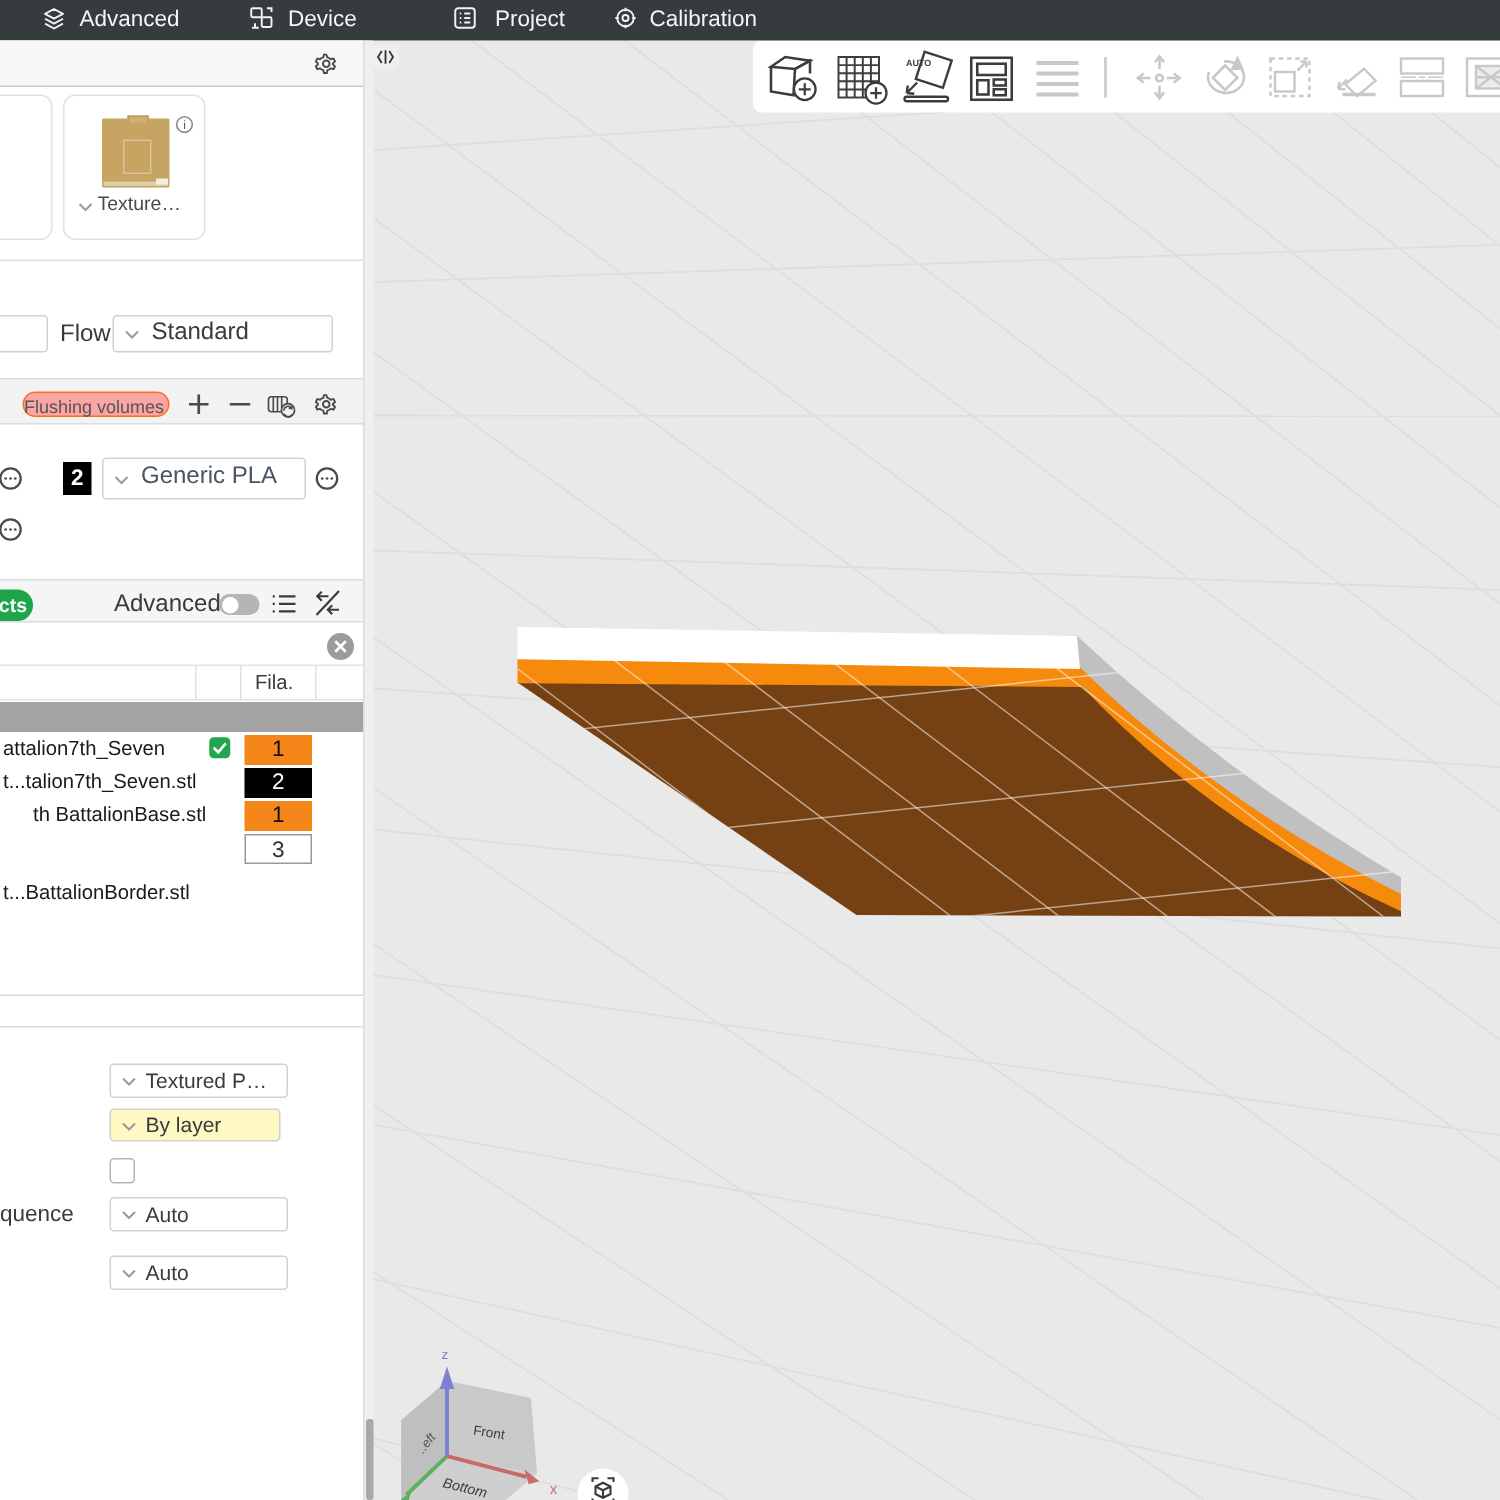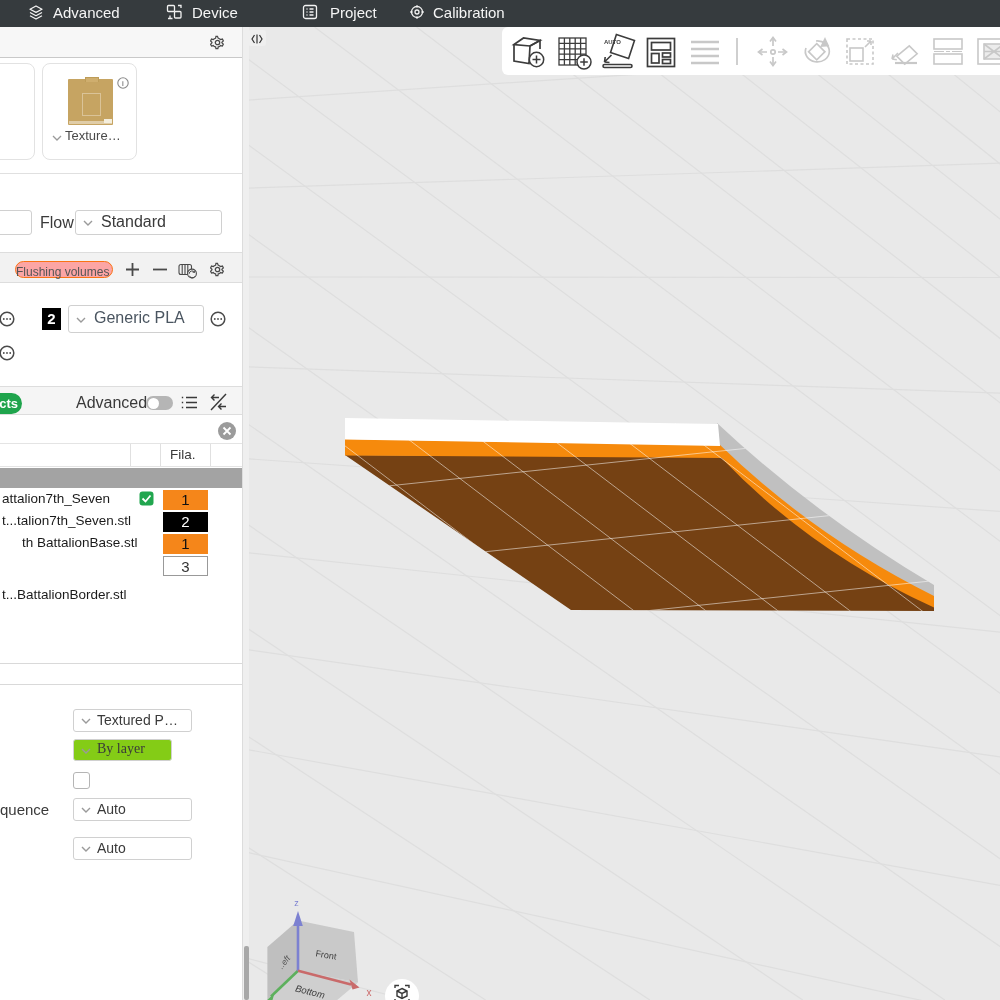--- a/index.html
+++ b/index.html
@@ -353,21 +353,21 @@
 <span style="position:absolute;left:2px;top:560px;font-size:13.5px;color:#1a1a1a;white-space:nowrap;">t...BattalionBorder.stl</span>
 <div style="position:absolute;left:163px;top:529px;width:45px;height:20px;background:#ffffff;border:1px solid #999;box-sizing:border-box;color:#333;font-size:15px;text-align:center;line-height:19px;">3</div>
 <div style="position:absolute;left:0;top:636px;width:242px;height:1px;background:#d9d9d9;"></div>
 <div style="position:absolute;left:0;top:657px;width:242px;height:1px;background:#d9d9d9;"></div>
 <div style="position:absolute;left:73px;top:682px;width:119px;height:23px;background:#fff;border:1px solid #d0d0d0;border-radius:3px;box-sizing:border-box;">
 <svg style="position:absolute;left:7px;top:7px;" width="10" height="8" viewBox="0 0 10 8">
         <path d="M1,2 L5,6 L9,2" fill="none" stroke="#9a9a9a" stroke-width="1.4"></path>
       </svg>
 <span style="position:absolute;left:23px;top:50%;transform:translateY(-54%);font-size:14px;color:#3a3a3a;white-space:nowrap;">Textured P…</span>
     </div>
-<div style="position:absolute;left:73px;top:712px;width:99px;height:22px;background:#84cc16;border:1px solid #d0d0d0;border-radius:3px;box-sizing:border-box;font-family:Liberation Serif, serif;">
+<div style="position:absolute;left:73px;top:712px;width:114px;height:22px;background:#fef9c3;border:1px solid #d0d0d0;border-radius:3px;box-sizing:border-box;">
 <svg style="position:absolute;left:7px;top:7px;" width="10" height="8" viewBox="0 0 10 8">
         <path d="M1,2 L5,6 L9,2" fill="none" stroke="#9a9a9a" stroke-width="1.4"></path>
       </svg>
 <span style="position:absolute;left:23px;top:50%;transform:translateY(-54%);font-size:14px;color:#3a3a3a;white-space:nowrap;">By layer</span>
     </div>
 <div style="position:absolute;left:73px;top:745px;width:17px;height:17px;background:#fff;border:1px solid #b5b5b5;border-radius:3px;box-sizing:border-box;"></div>
 <span style="position:absolute;left:0px;top:774px;font-size:15px;color:#3a3a3a;">quence</span>
 <div style="position:absolute;left:73px;top:771px;width:119px;height:23px;background:#fff;border:1px solid #d0d0d0;border-radius:3px;box-sizing:border-box;">
 <svg style="position:absolute;left:7px;top:7px;" width="10" height="8" viewBox="0 0 10 8">
         <path d="M1,2 L5,6 L9,2" fill="none" stroke="#9a9a9a" stroke-width="1.4"></path>

